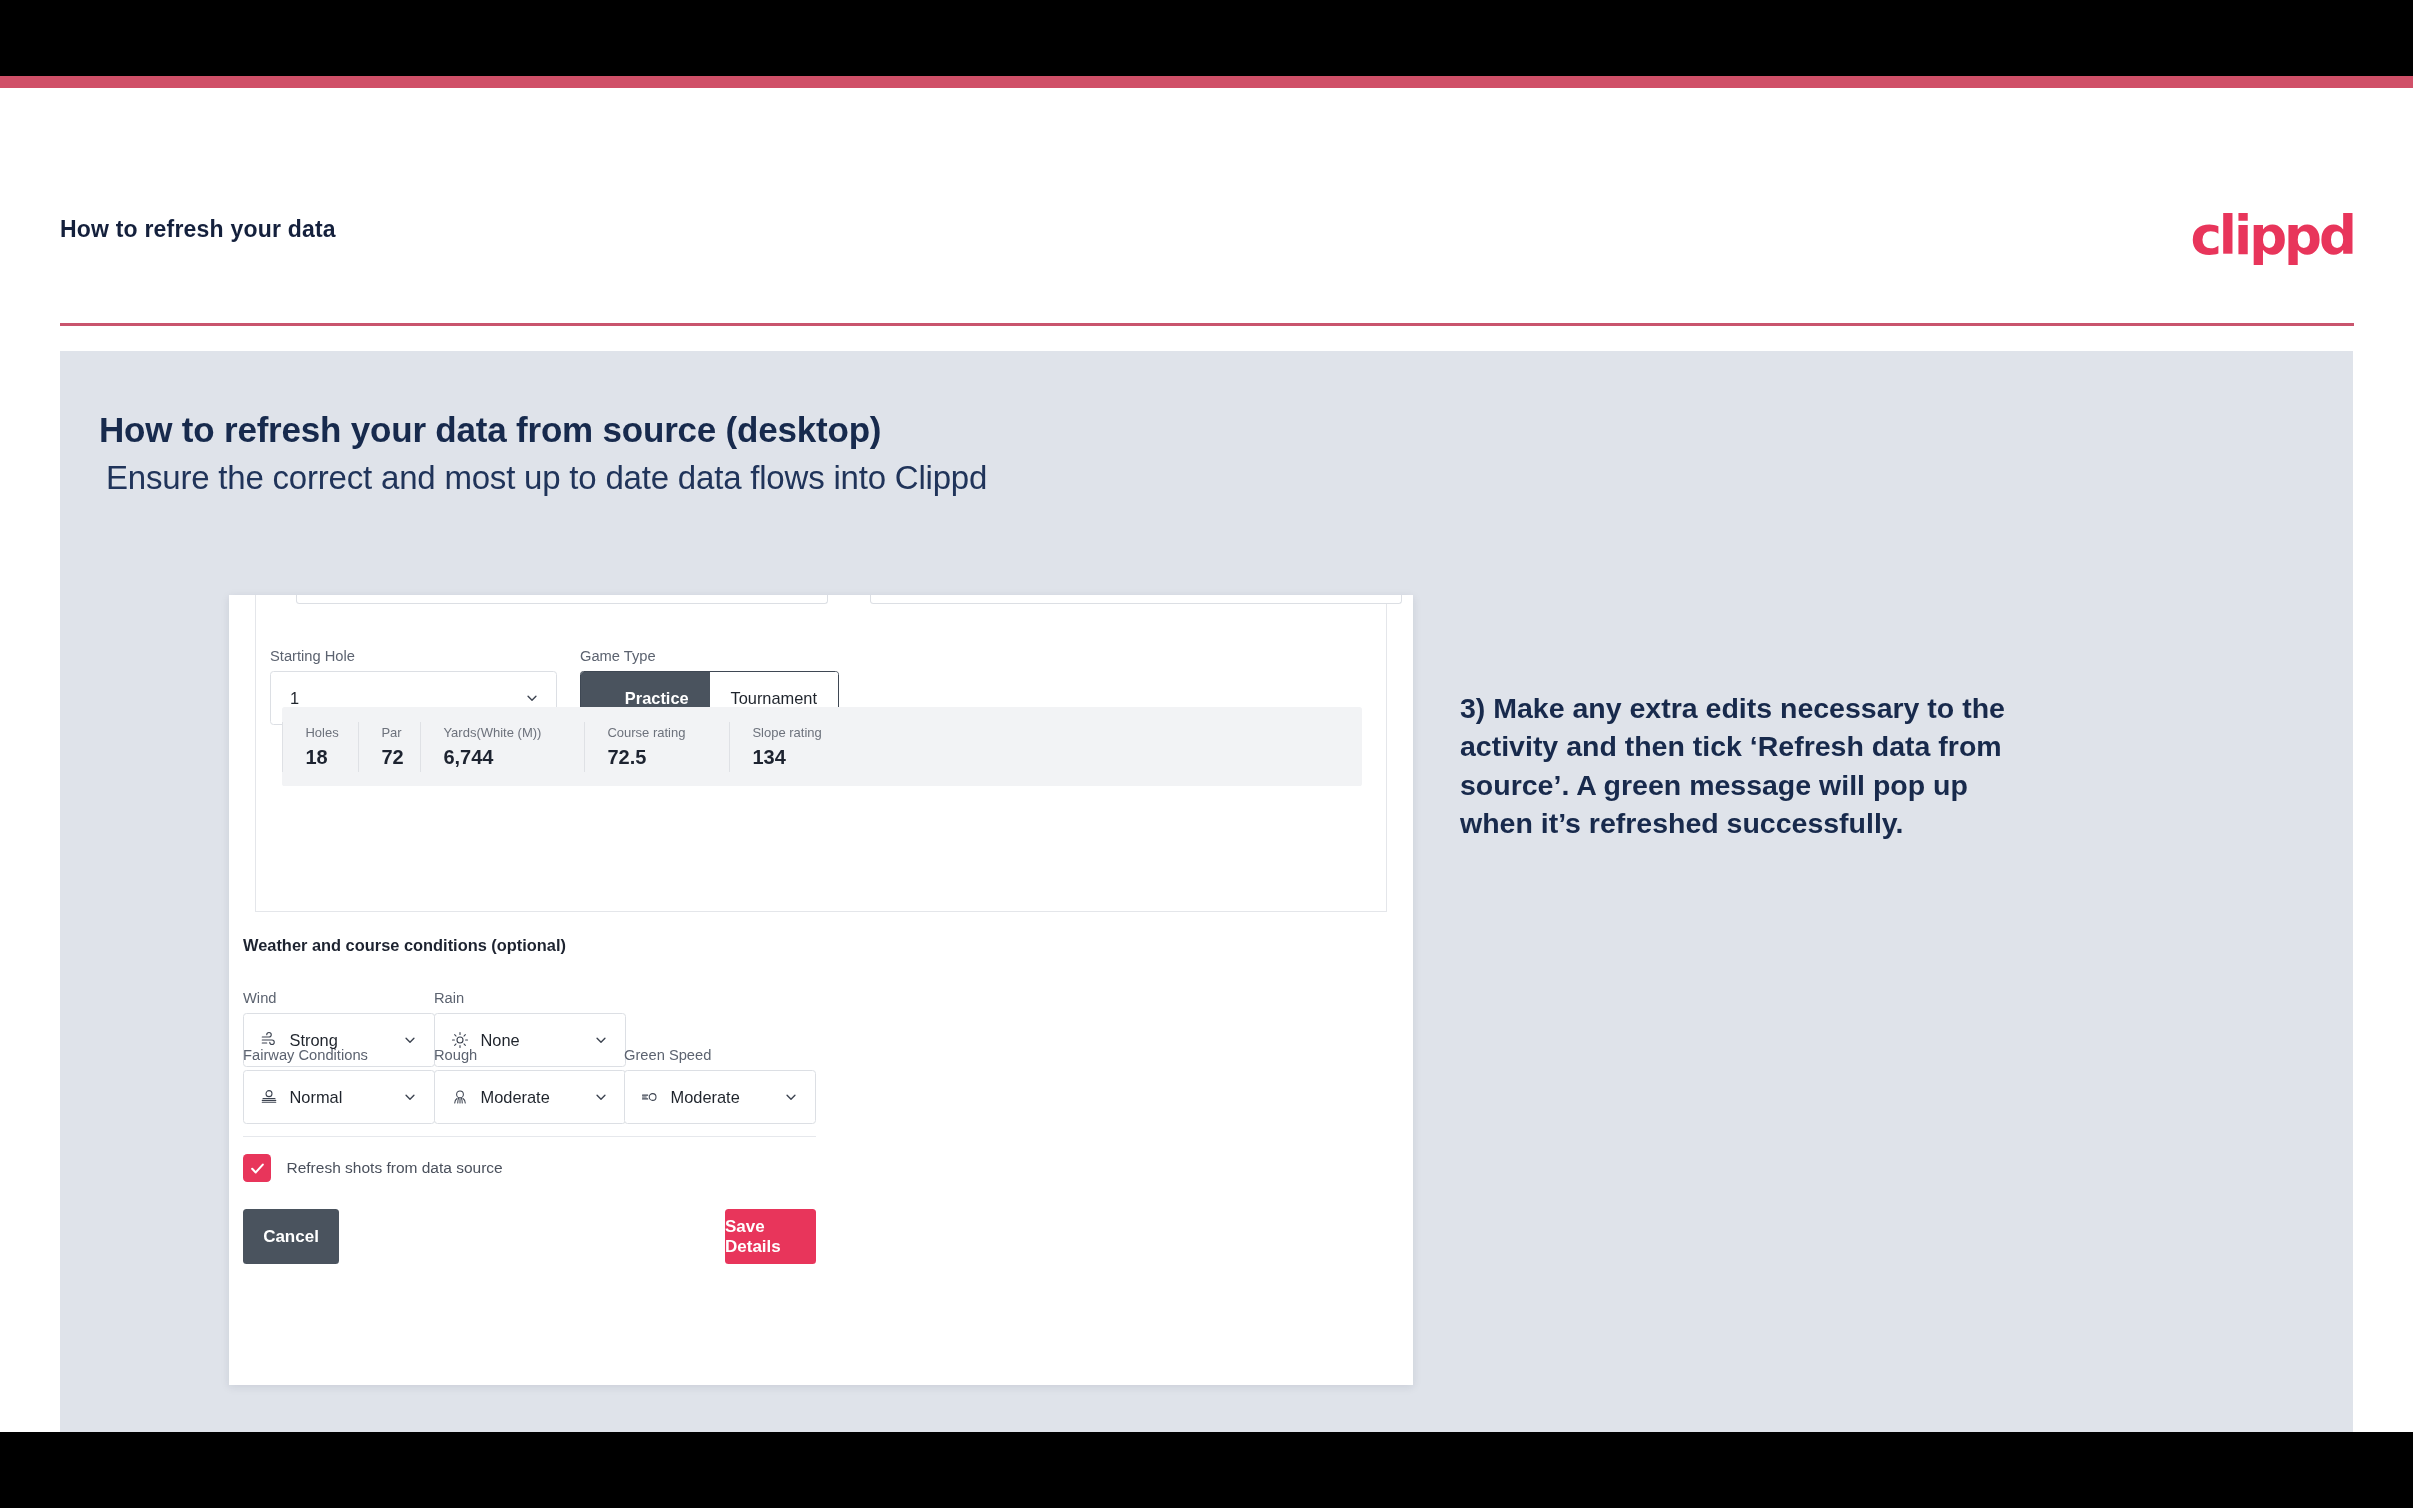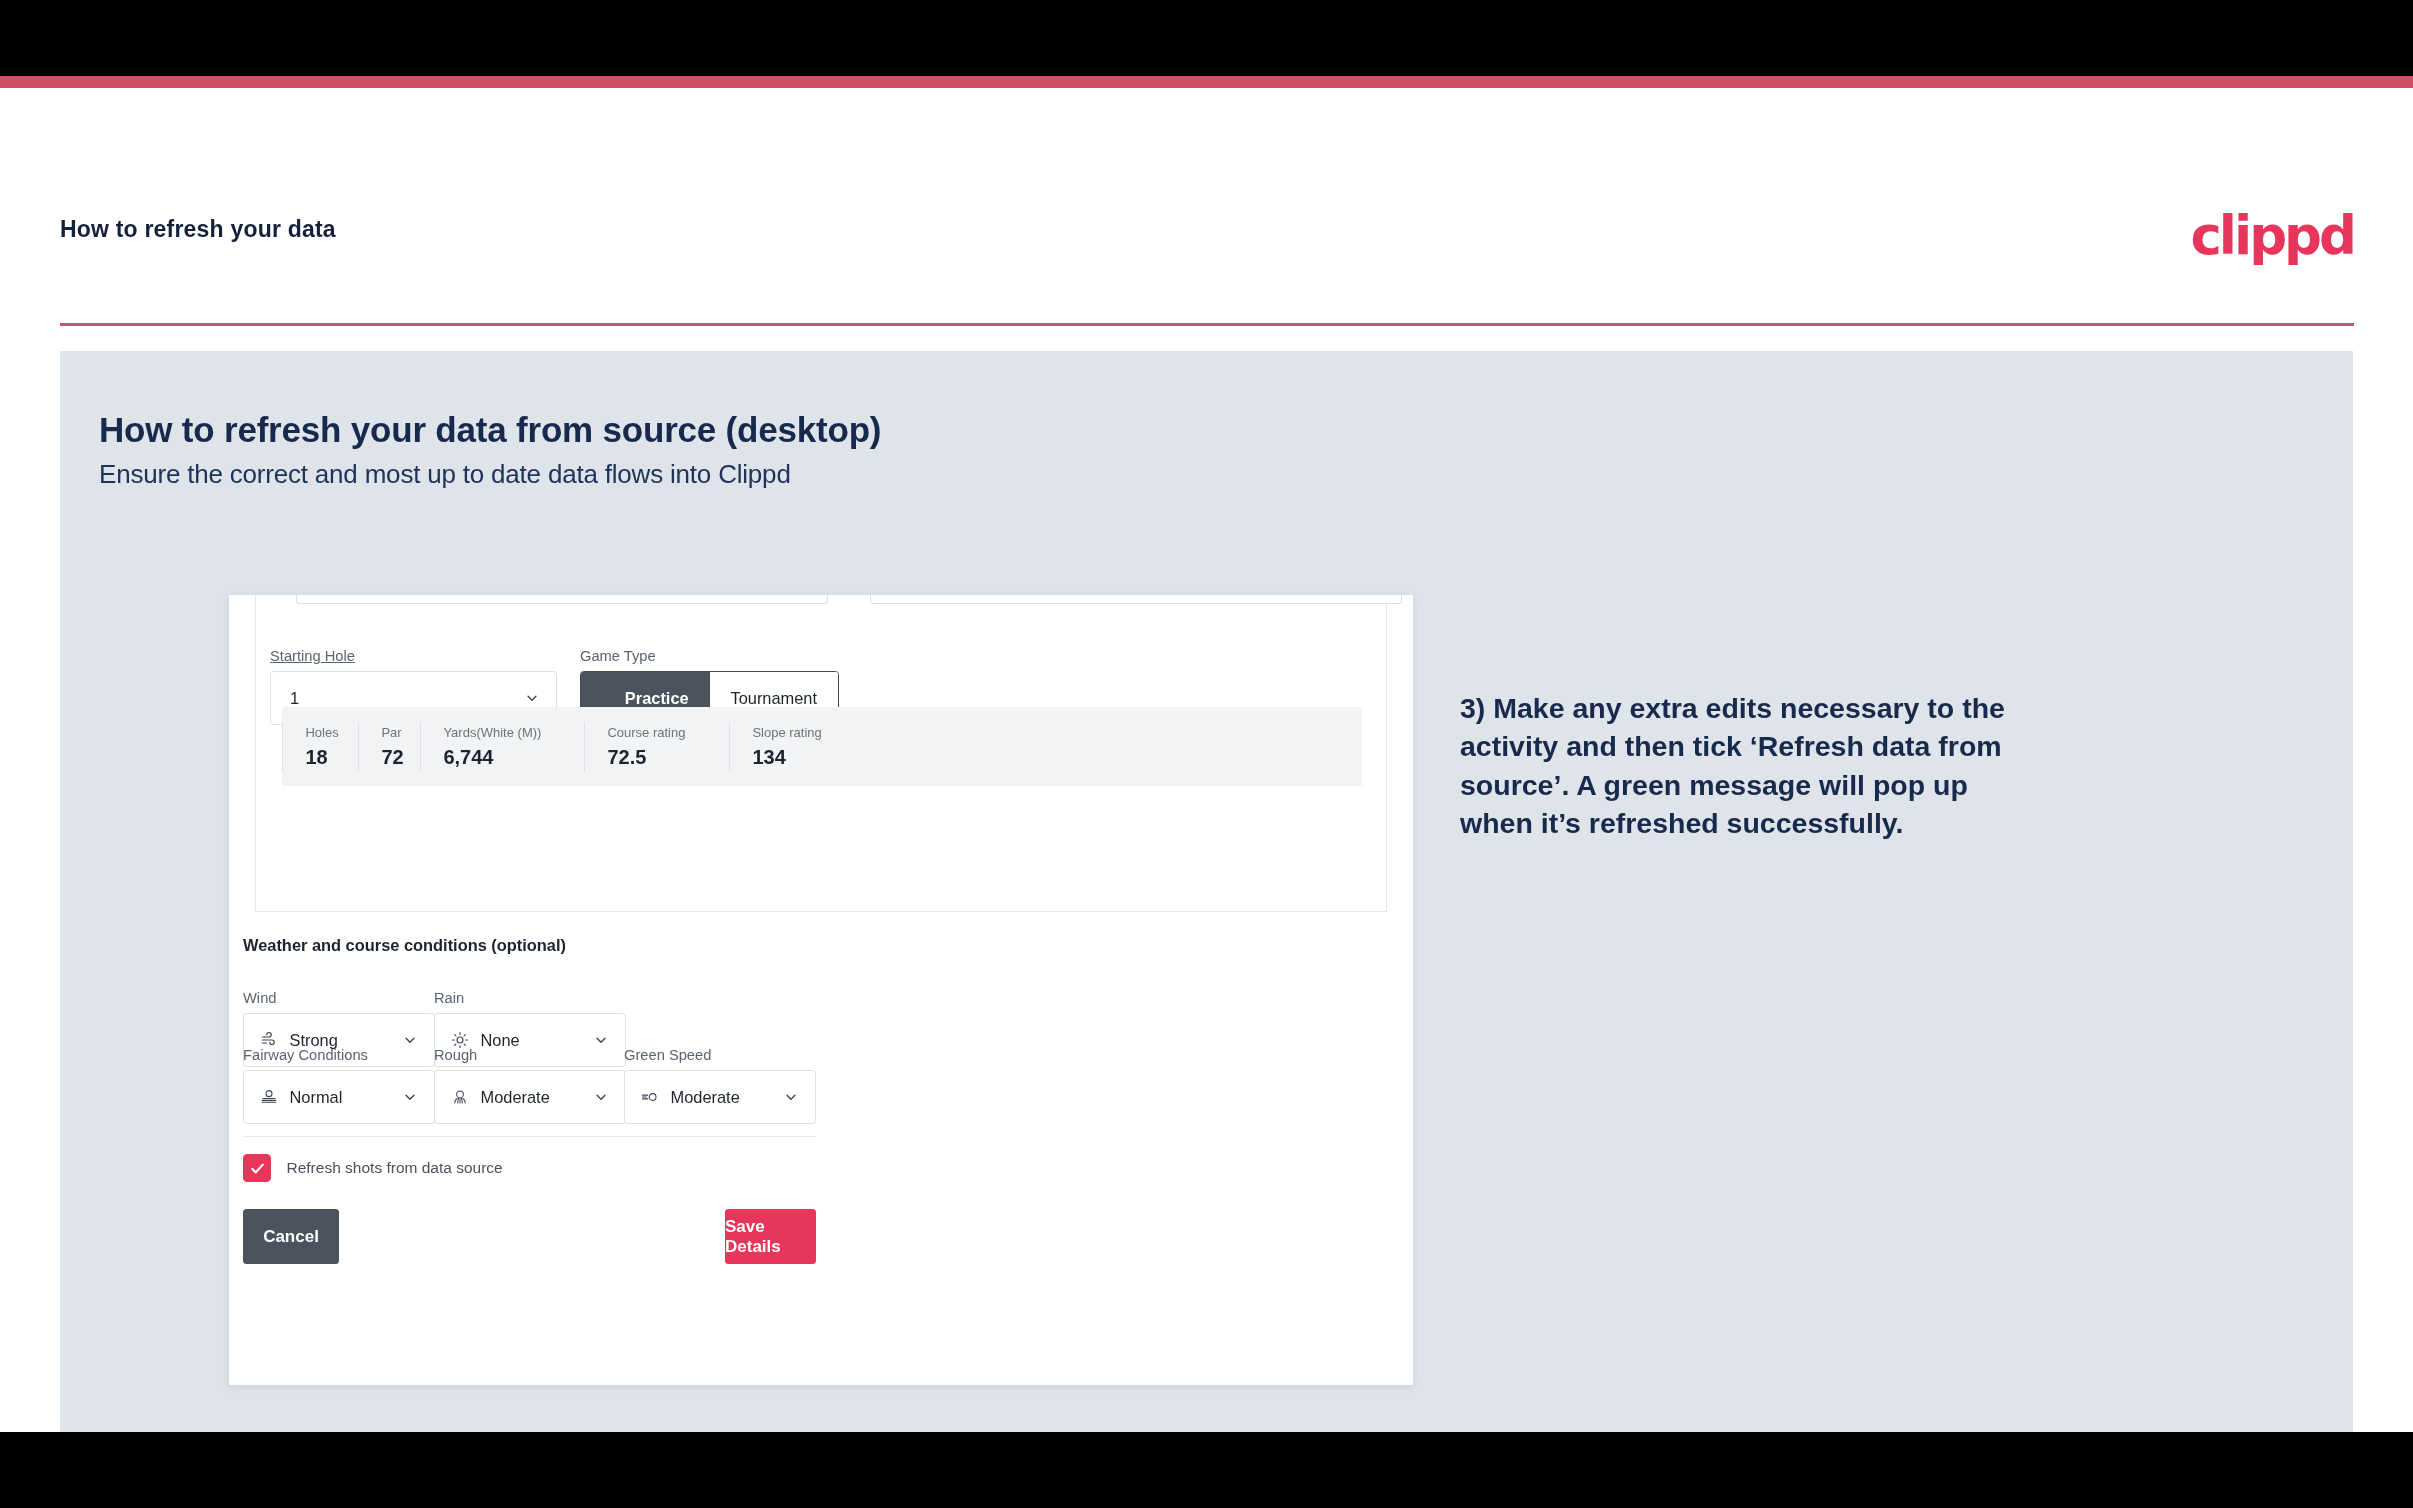--- a/index.html
+++ b/index.html
@@ -50,22 +50,22 @@
     width:2293px; height:1094px;
     background:#dfe3ea;
   }
 
   .deck-title {
     position:absolute; left:39px; top:59px;
     font-size:35px; font-weight:bold; color:#172a4d;
     letter-spacing:-0.2px;
   }
   .deck-subtitle {
-    position:absolute; left:39px; top:108px;
-    font-size:26px; font-weight:normal; color:#20345a;
+    position:absolute; left:46px; top:108px;
+    font-size:33px; font-weight:normal; color:#20345a;
     letter-spacing:-0.2px;
   }
 
   
   .instruction {
     position:absolute; left:1400px; top:338px;
     width:552px;
     font-size:28.5px; line-height:1.35;
     color:#182a4c; font-weight:600;
   }
@@ -198,21 +198,21 @@
       <div class="deck-subtitle">Ensure the correct and most up to date data flows into Clippd</div>
 
       <div class="instruction">3) Make any extra edits necessary to the activity and then tick ‘Refresh data from source’. A green message will pop up when it’s refreshed successfully.</div>
 
       <div class="shot-card">
 
         <div class="inner-panel">
           <div class="cut-input left"></div>
           <div class="cut-input right"></div>
 
-          <div class="field-label" style="left:14px; top:53px;text-decoration:underline;">Starting Hole</div>
+          <div class="field-label" style="left:14px; top:53px;">Starting Hole</div>
           <div class="select-box" style="left:14px; top:76px; width:287px;">
             <span class="sel-value noicon">1</span>
             <span class="chev">
               <svg width="14" height="14" viewBox="0 0 16 16">
                 <path d="M3.5 6 L8 10.5 L12.5 6" fill="none" stroke="#3c4350" stroke-width="1.6" stroke-linecap="round" stroke-linejoin="round"></path>
               </svg>
             </span>
           </div>
 
           <div class="field-label" style="left:324px; top:53px;">Game Type</div>

